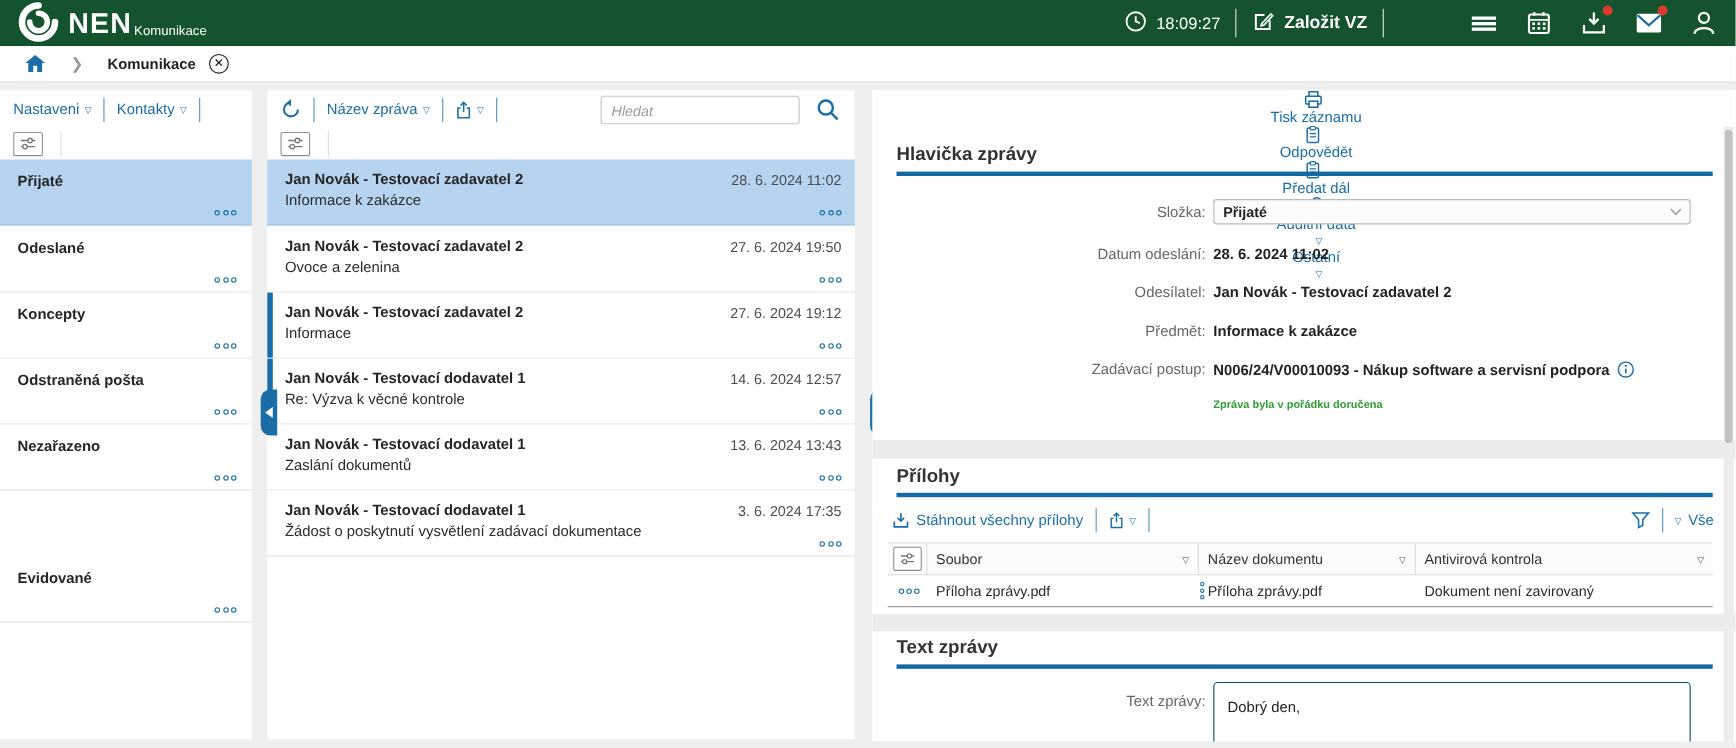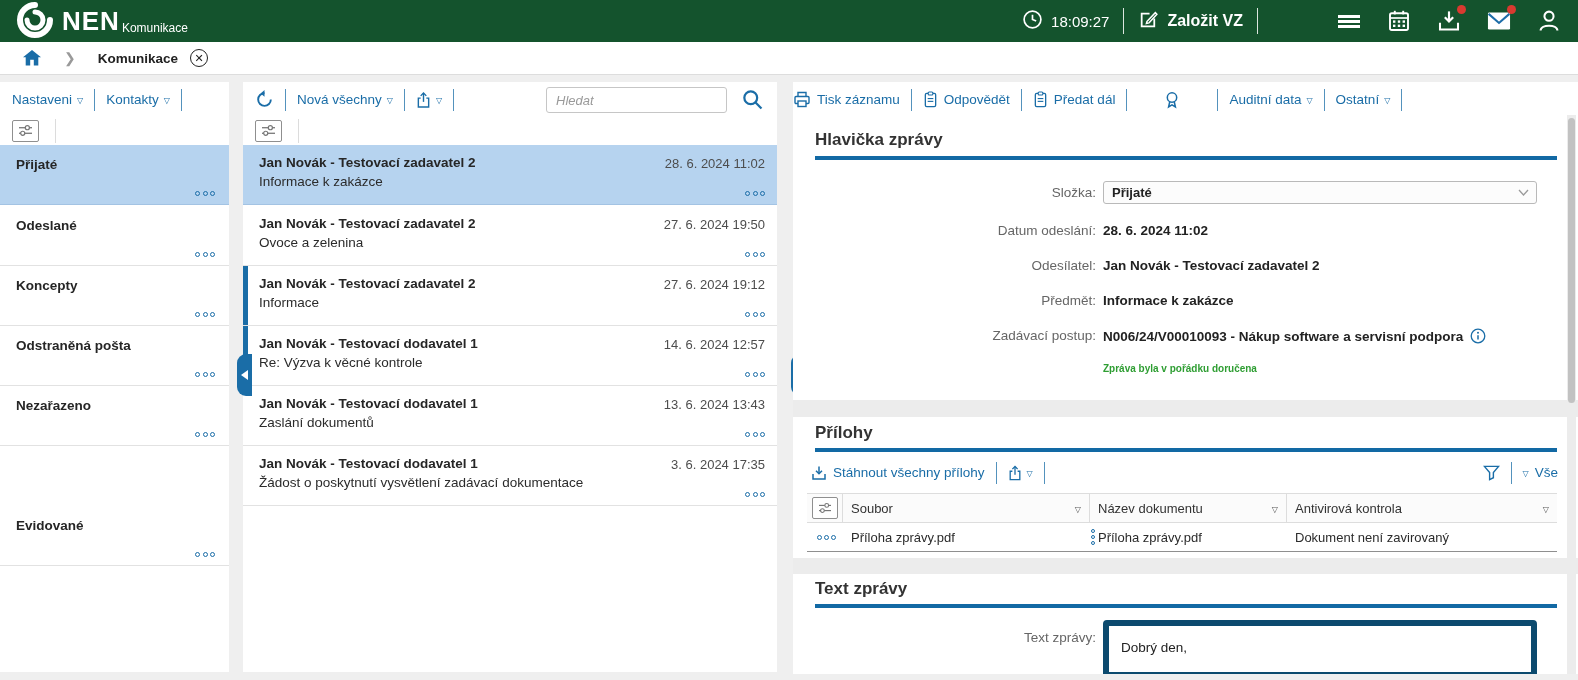--- a/index.html
+++ b/index.html
@@ -90,21 +90,21 @@
   .att-row .rc { padding:0 8px; position:relative; height:100%; display:flex; align-items:center; }
   .c0 { width:36px; justify-content:center; }
   .c1 { width:247px; }
   .c2 { width:197px; }
   .c3 { flex:1; }
   .ooo-inline { display:flex; }
   .ooo-inline i { display:block; width:5px; height:5px; border:1.5px solid #1a6da7; border-radius:50%; margin-left:2px; }
   .bluedots { position:absolute; right:-5px; display:flex; flex-direction:column; }
   .bluedots i { width:4px; height:4px; border:1px solid #1a6da7; border-radius:50%; margin:1px 0; }
 
-  .textarea-box { position:absolute; left:310px; width:434px; height:58px; border:6px solid #0c4a6e; border-radius:4px; background:#fff; padding:14px 12px 0; font-size:13.5px; color:#222; }
+  .textarea-box { position:absolute; left:310px; width:434px; height:58px; border:1px solid #0c4a6e; border-radius:4px; background:#fff; padding:14px 12px 0; font-size:13.5px; color:#222; }
 
   
   .scrolltrack { position:absolute; right:2px; top:33px; width:9px; bottom:0; background:#ececec; }
   .scrollthumb { position:absolute; left:1px; top:3px; width:7px; height:285px; background:#c2c2c2; border-radius:4px; cursor:pointer; }
 </style>
 </head>
 <body>
 
 <div id="app">
 
@@ -267,21 +267,21 @@
 
   <div id="midp" class="panel">
     <div class="ptoolbar" style="padding-left:12px;">
       <span style="display:flex;cursor:pointer;">
         <svg width="19" height="19" viewBox="0 0 18 18">
             <path d="M15 9 A6 6 0 1 1 9 3" fill="none" stroke="#1a6da7" stroke-width="1.8"></path>
             <polygon points="9,0 9,6.4 5.4,3.2" fill="#1a6da7"></polygon>
           </svg>
       </span>
       <span class="vsep"></span>
-      <span class="blink">Nová všechny</span>
+      <span class="blink">Název zpráva</span>
       <span class="tri" style="margin-left:5px;"></span>
       <span class="vsep"></span>
       <span style="display:flex;cursor:pointer;">
         <svg width="15" height="18" viewBox="0 0 16 18">
             <path d="M5 7 H2.5 V16.5 H13.5 V7 H11" fill="none" stroke="#1a6da7" stroke-width="1.5"></path>
             <line x1="8" y1="1.8" x2="8" y2="11" stroke="#1a6da7" stroke-width="1.5"></line>
             <polyline points="5,4.6 8,1.6 11,4.6" fill="none" stroke="#1a6da7" stroke-width="1.5"></polyline>
           </svg>
       </span>
       <span class="tri" style="margin-left:5px;"></span>
@@ -373,21 +373,21 @@
   </div>
 
   <div class="handle" style="left:237px;">
       <b></b>
     </div>
   <div class="handle" style="left:791px;">
       <b></b>
     </div>
 
   <div id="rightp" class="panel">
-    <div class="ptoolbar" style="">
+    <div class="ptoolbar" style="padding-left:22px;flex-direction:column;">
       <span style="display:flex;margin-right:6px;">
         <svg width="18" height="17" viewBox="0 0 18 17">
             <rect x="2" y="5.5" width="14" height="7" rx="1" fill="none" stroke="#1a6da7" stroke-width="1.4"></rect>
             <path d="M5 5.5 V1.5 H13 V5.5" fill="none" stroke="#1a6da7" stroke-width="1.4"></path>
             <rect x="5" y="10" width="8" height="5.5" fill="#fff" stroke="#1a6da7" stroke-width="1.4"></rect>
           </svg>
       </span>
       <span class="blink">Tisk záznamu</span>
       <span class="vsep"></span>
       <span style="display:flex;margin-right:6px;">

